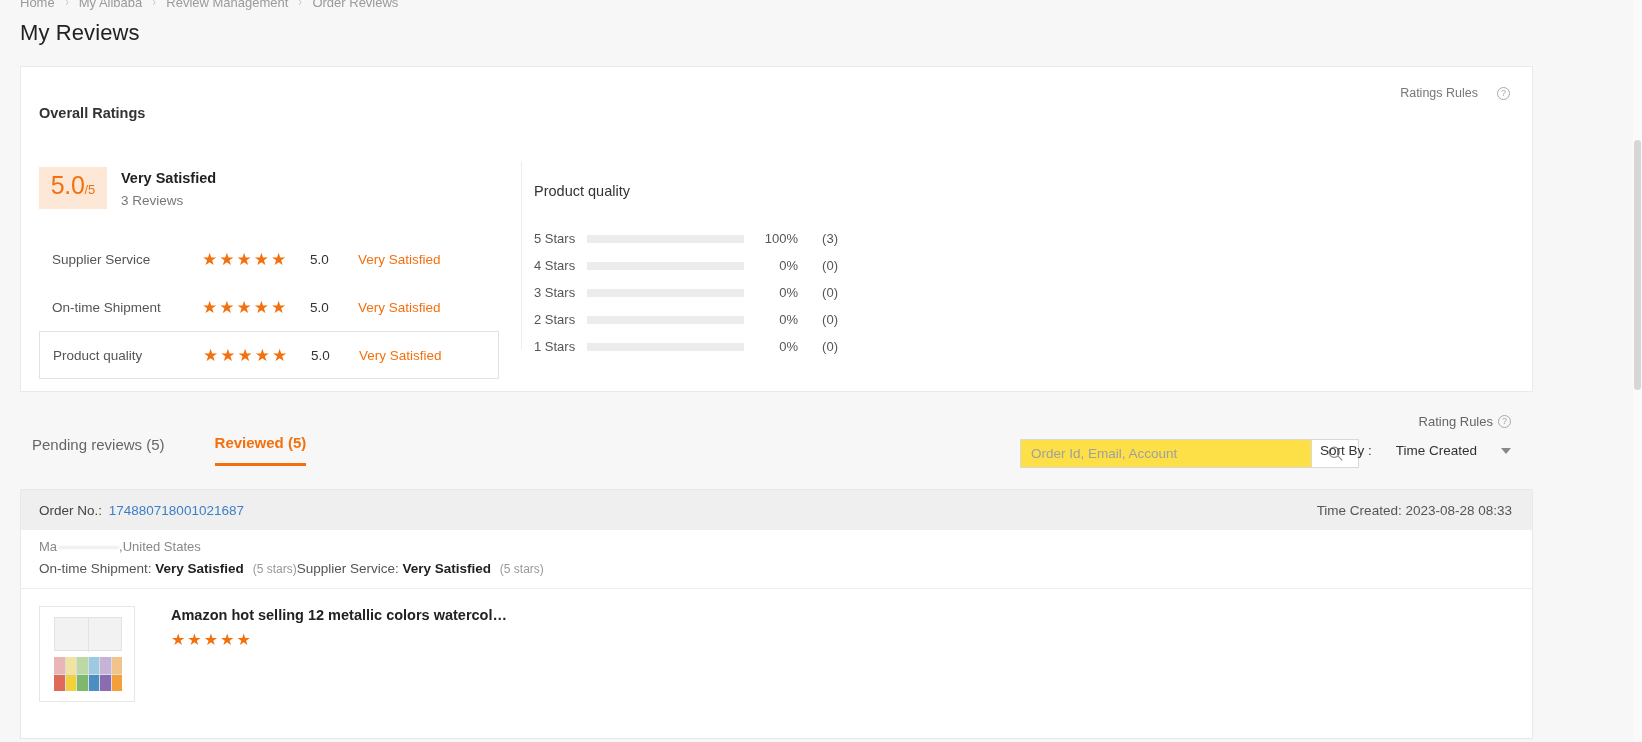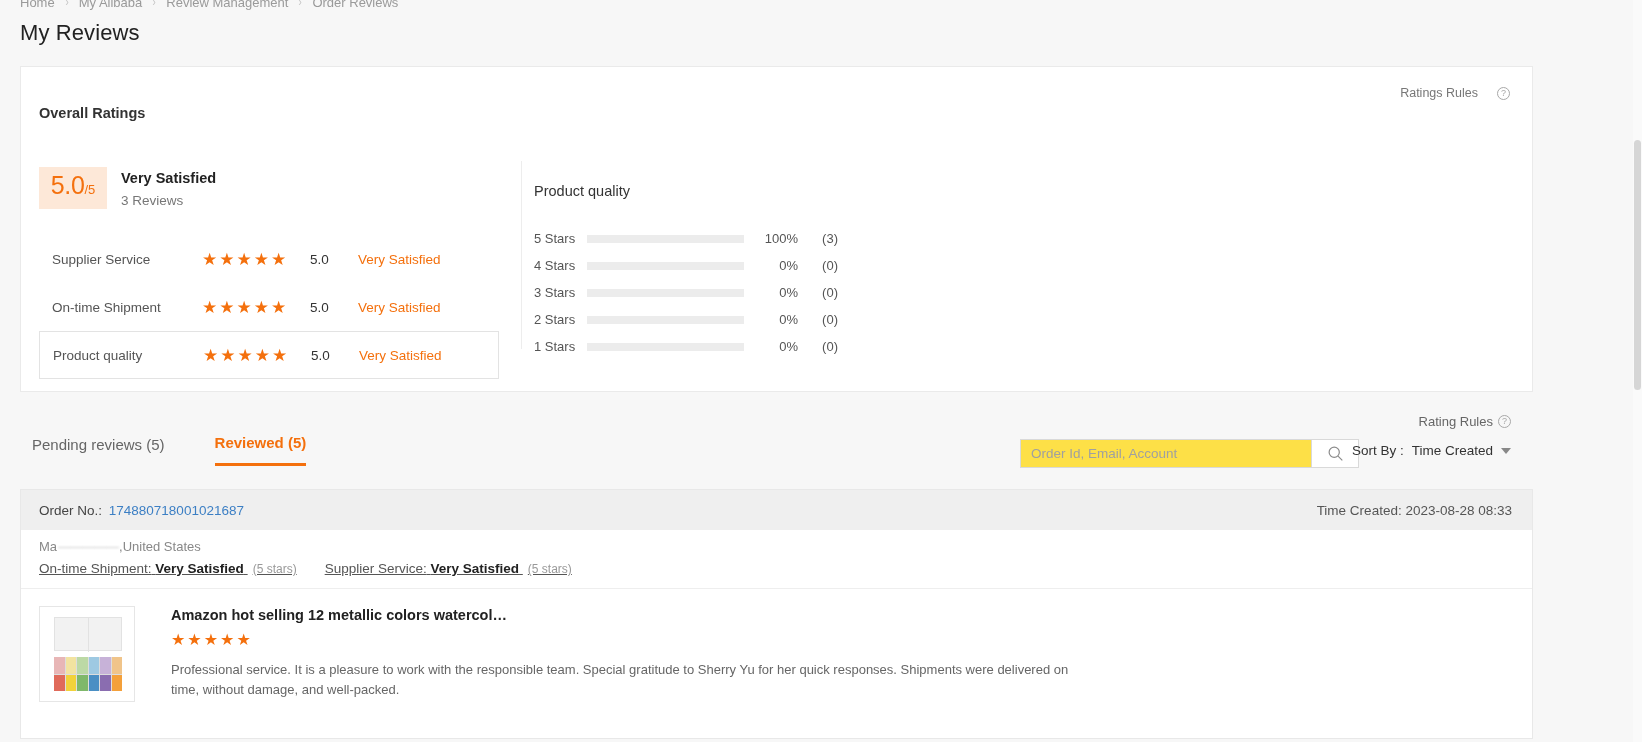--- a/index.html
+++ b/index.html
@@ -155,21 +155,21 @@
   }
   .search-input::placeholder { color: #a0a0a0; }
   .search-btn {
     width: 48px; height: 29px;
     border: 1px solid #d9d9d9; background: #fff;
     display: flex; align-items: center; justify-content: center;
     cursor: pointer;
   }
   .sort-wrap {
     position: absolute; top: 51px; right: 22px;
-    display: flex; align-items: center; gap: 8px;
+    display: flex; align-items: center; gap: 24px;
     font-size: 13.5px; color: #333;
   }
   .chev-down {
     width: 0; height: 0;
     border-left: 5px solid transparent;
     border-right: 5px solid transparent;
     border-top: 6px solid #888;
   }
 
   
@@ -195,22 +195,22 @@
   }
   .redacted {
     display: inline-block;
     color: #c9c9c9;
     letter-spacing: -1px;
     filter: blur(1.2px);
     margin: 0 1px;
   }
   .order-ratings {
     padding: 7px 18px 12px 18px;
-    display: flex; gap: 28px;
-    font-size: 13.5px; color: #555; text-decoration: underline;
+    display: flex; 
+    font-size: 13.5px; color: #555;
   }
   .or-strong { font-weight: bold; color: #222; }
   .or-sub { color: #999; font-size: 12px; margin-left: 5px; }
 
   .order-body {
     border-top: 1px solid #eee;
     padding: 17px 18px 0 18px;
     display: flex; gap: 36px;
   }
   .product-thumb {
@@ -479,20 +479,19 @@
 
     <div class="product-info">
       <div class="product-title">Amazon hot selling 12 metallic colors watercol…</div>
       <div class="product-stars">
         <span class="star">★</span>
         <span class="star">★</span>
         <span class="star">★</span>
         <span class="star">★</span>
         <span class="star">★</span>
       </div>
-      <div class="review-text">Professional service. It is a pleasure to work with the responsible team. Special gratitude to Sherry Yu for her quick responses. Shipments were delivered on time, without damage, and well-packed.</div>
     </div>
   </div>
 </div>
 
 <div class="scroll-track">
   <div class="scroll-thumb"></div>
 </div>
 
 </body></html>

